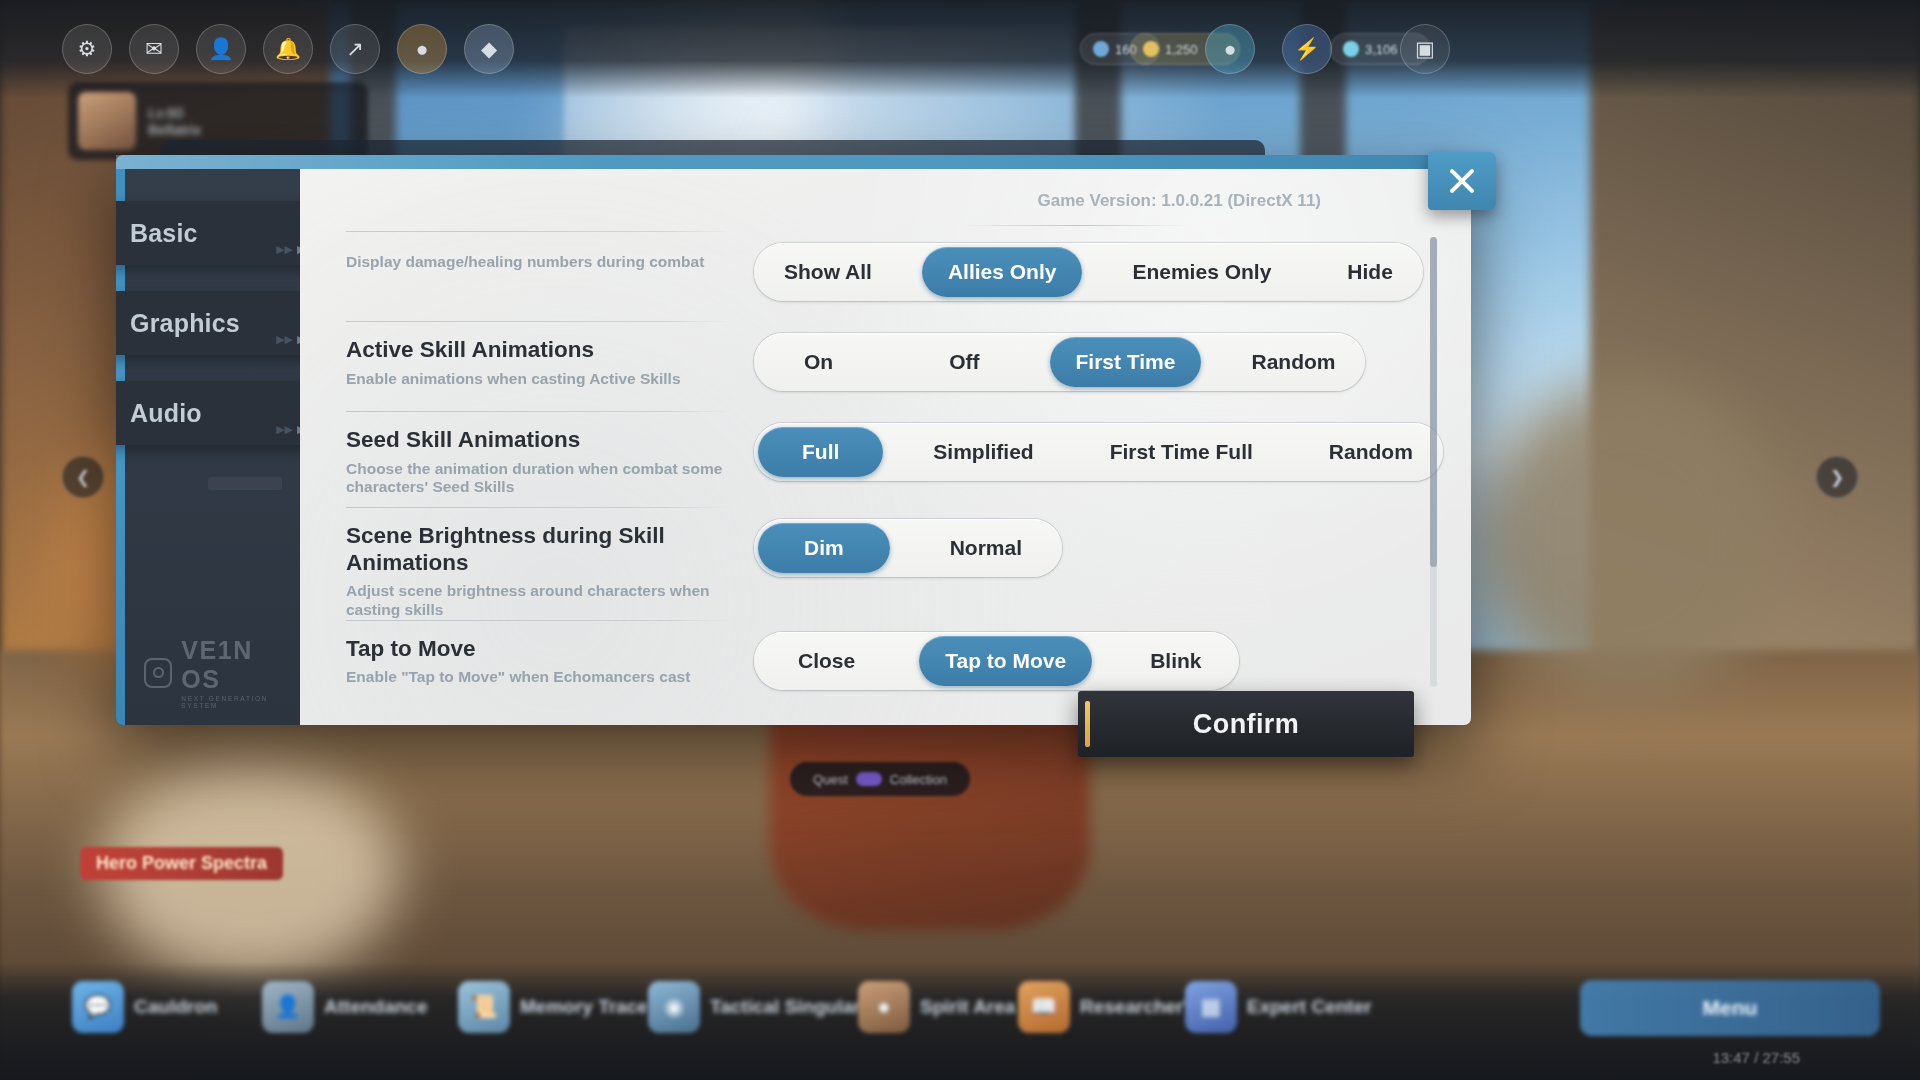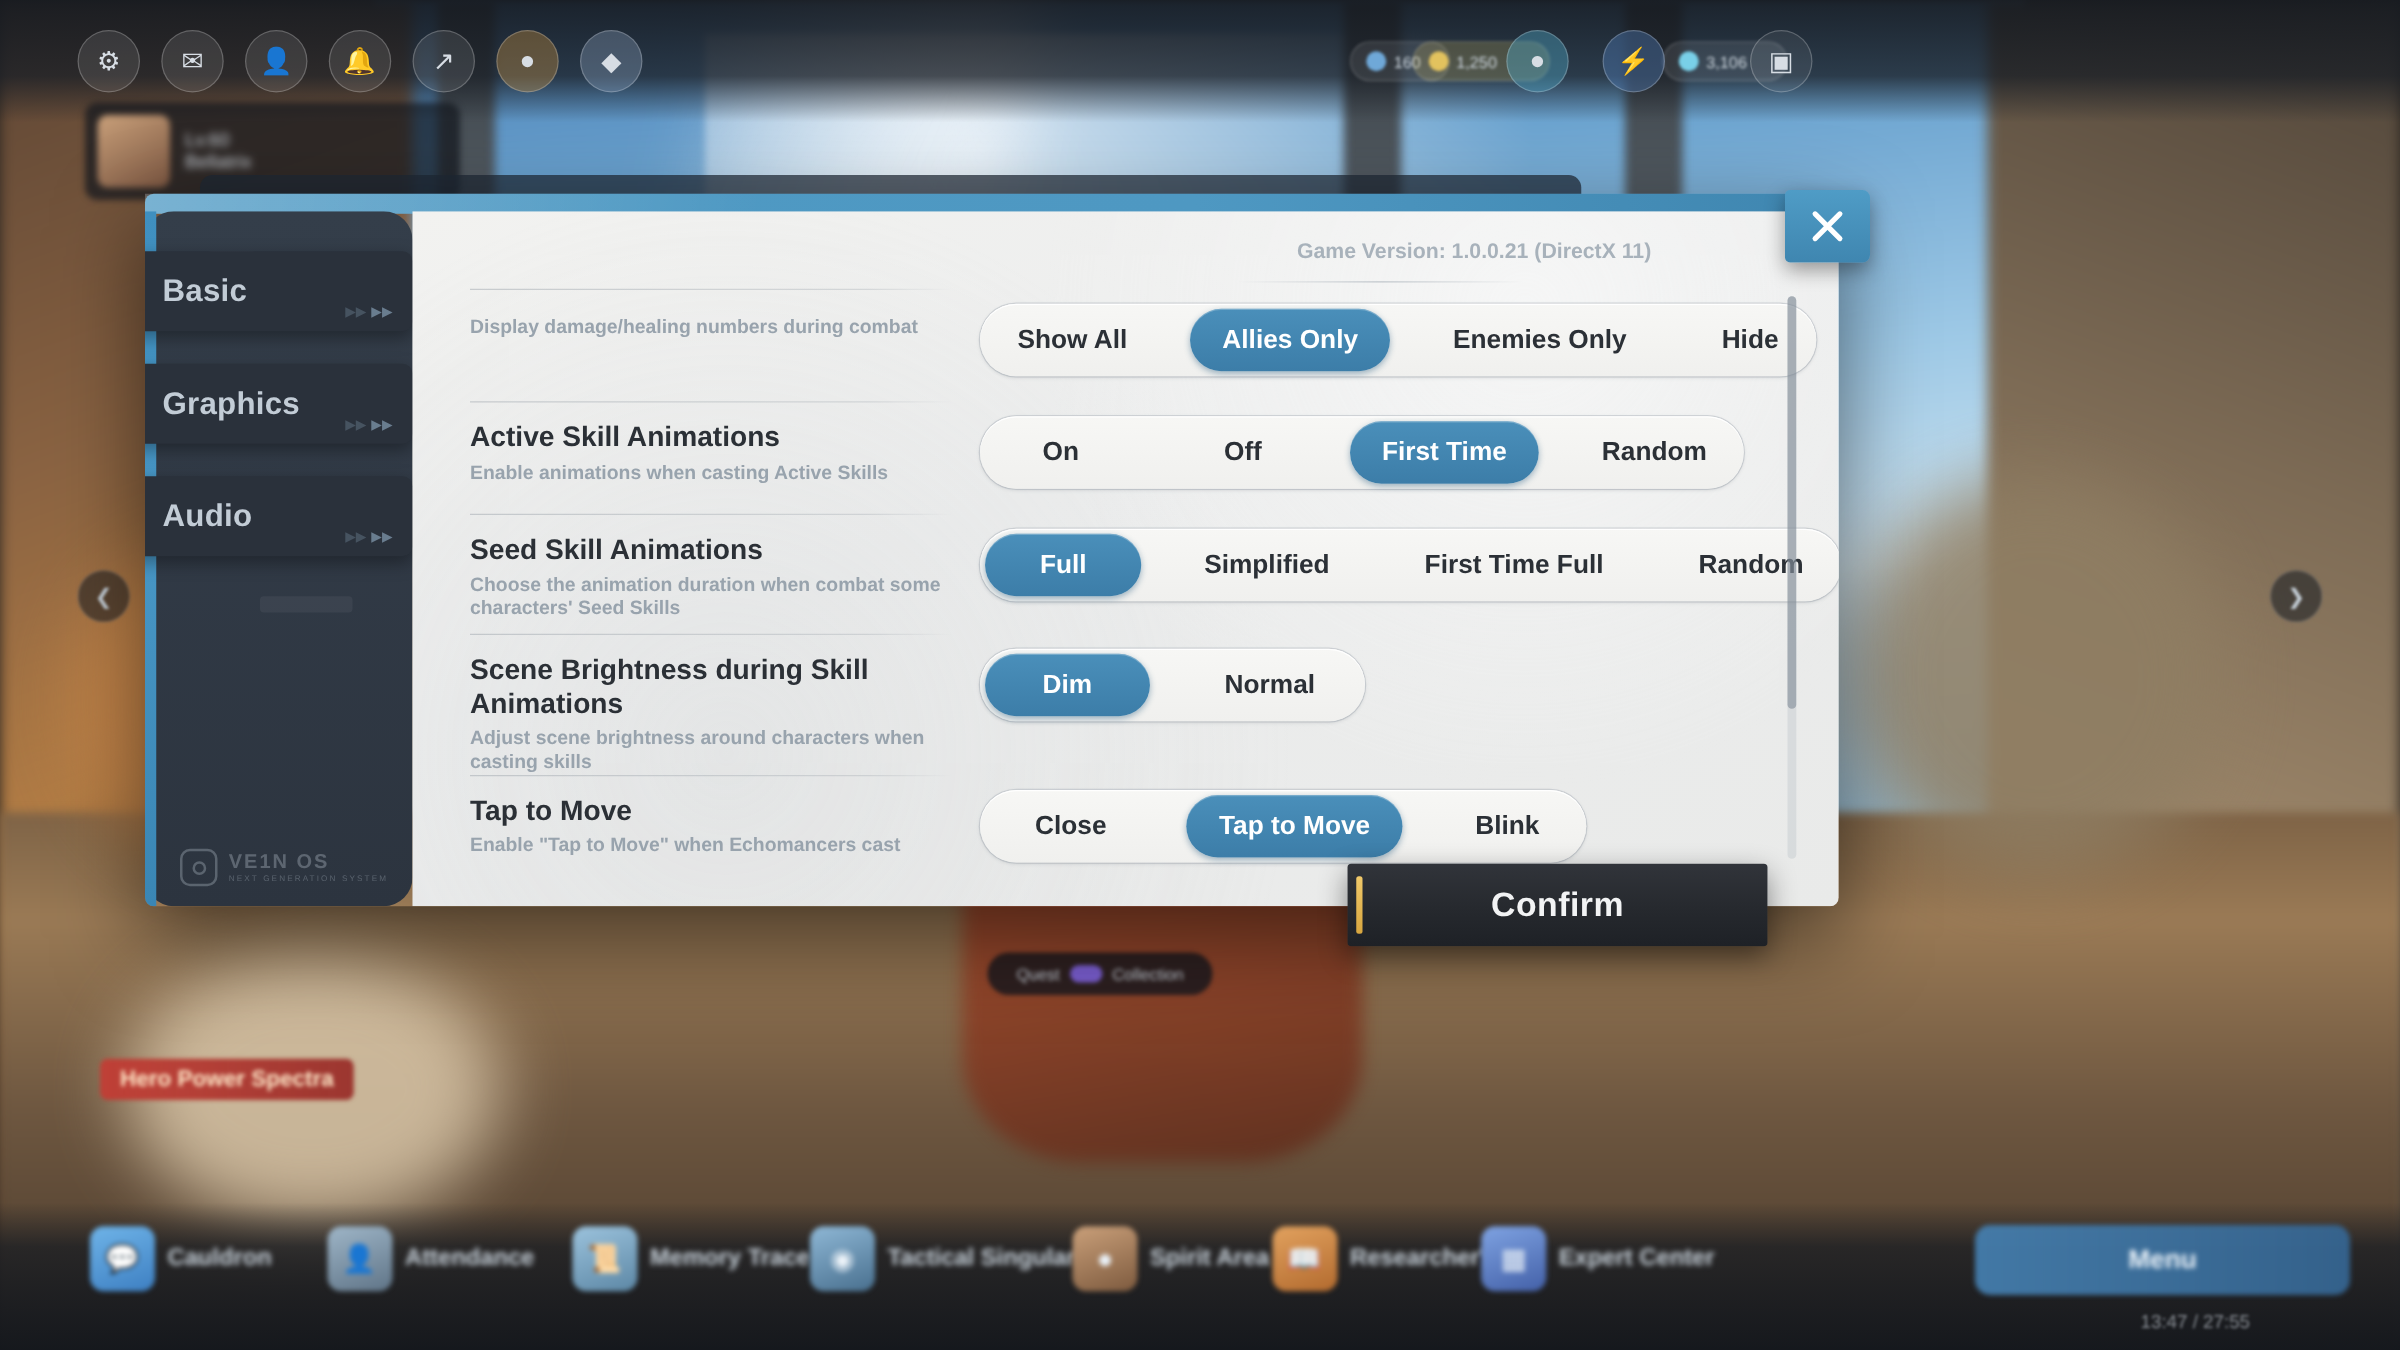--- a/index.html
+++ b/index.html
@@ -144,24 +144,23 @@
     content:""; position:absolute; left:0; top:0; width:52%; height:100%;
     background: linear-gradient(100deg, rgba(255,255,255,.24), rgba(255,255,255,0) 70%);
   }
   .modal-body {
     position:absolute; left:0; top:14px; width:100%; height:556px;
     display:flex; border-radius:0 0 7px 7px; overflow:hidden;
   }
 
   
   .side-panel {
-    position:relative; width:214px; flex:none;
+    position:relative; width:184px; flex:none;
     background: linear-gradient(180deg,#353f4c 0%, #30394५ 0%, #323b47 40%, #2d3641 100%);
     background: linear-gradient(180deg,#343e4a 0%, #313a46 45%, #2c343f 100%);
-    border-radius: 23px;
   }
   .side-accentbar {
     position:absolute; left:0; top:0; width:9px; height:100%;
     background: linear-gradient(180deg,#3f8fbf,#4897c6 45%,#3a86b4);
   }
   .side-ghost-icon {
     position:absolute; left:40px; top:32px; width:58px; height:30px;
     border:6px solid rgba(255,255,255,.07); border-radius:15px;
   }
   .side-ghost-bar {
@@ -175,21 +174,21 @@
   .veinos {
     position:absolute; left:28px; bottom:16px; display:flex; align-items:center; gap:9px;
     opacity:.30;
   }
   .veinos-mark {
     width:30px; height:30px; border-radius:8px;
     border:2.6px solid #c6d2dc; display:flex; align-items:center; justify-content:center;
   }
   .veinos-mark i { display:block; width:11px; height:11px; border-radius:50%;
     border:2.6px solid #c6d2dc; }
-  .veinos-txt { color:#cdd8e2; font-size:16px; font-weight:800; letter-spacing:1.6px; }
+  .veinos-txt { color:#cdd8e2; font-size:25px; font-weight:800; letter-spacing:1.6px; }
   .veinos-sub { color:#bac6d1; font-size:6.5px; letter-spacing:1.7px; margin-top:1px; }
 
   
   .tabs { position:absolute; left:-22px; top:32px; width:236px; }
   .tab {
     position:relative; height:64px; margin-bottom:26px; border-radius:8px;
     background: #2a313b; display:flex; align-items:center;
     box-shadow: 0 5px 14px rgba(0,0,0,.35);
     overflow:hidden;
   }

